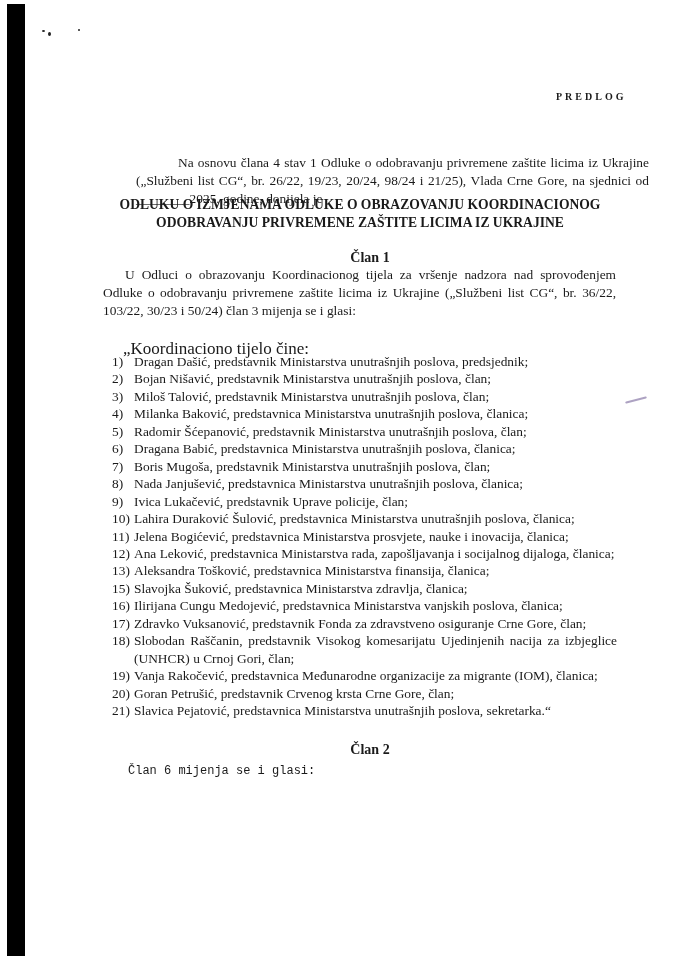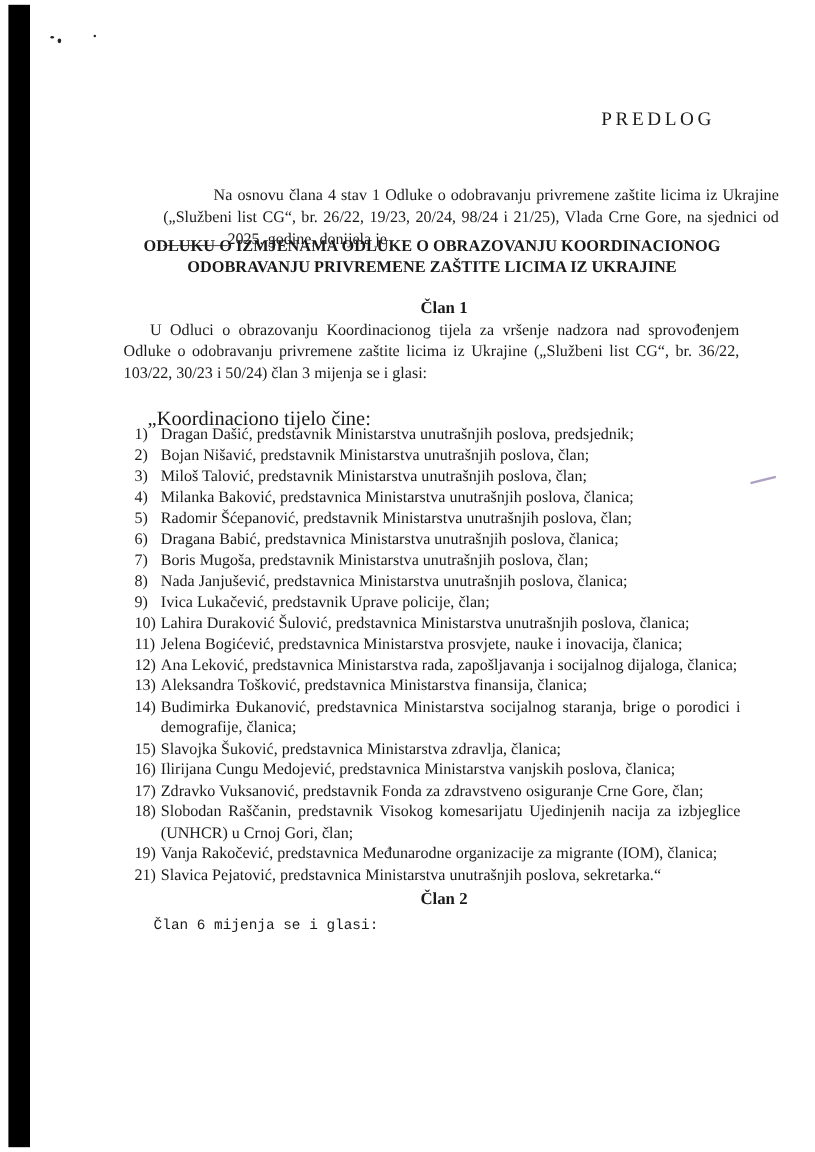--- a/index.html
+++ b/index.html
@@ -3,21 +3,21 @@
 <meta charset="utf-8">
 <style>
   html, body { margin:0; padding:0; }
   body {
     width:679px; height:960px; background:#ffffff; position:relative; overflow:hidden;
     font-family:"Liberation Serif","DejaVu Serif",serif; color:#1a1a1a;
   }
   .edge-bar { position:absolute; left:7px; top:4px; width:18px; height:952px; background:#000; }
   .speck { position:absolute; background:#222; border-radius:50%; }
   .pen-mark { position:absolute; left:625px; top:399px; width:22px; height:2px; background:#8a7aa8; transform:rotate(-14deg); border-radius:2px; opacity:.7; }
-  .predlog { position:absolute; top:91px; left:501px; font-weight:normal; font-size:16px; letter-spacing:3px; }
+  .predlog { position:absolute; top:91px; left:556px; font-weight:bold; font-size:10px; letter-spacing:3px; }
   .para { position:absolute; font-size:13.4px; line-height:18px; text-align:justify; }
   .intro { top:154px; left:103px; width:513px; text-indent:42px;margin-left:33px; }
   .title { position:absolute; top:196px; left:100px; width:520px; text-align:center; font-weight:bold; font-size:13.6px; line-height:17.5px; }
   .heading { position:absolute; font-weight:bold; font-size:14px; left:0; width:679px; text-align:center; padding-left:61px; box-sizing:border-box; }
   .clan1-text { top:266px; left:103px; width:513px; }
   .list-intro { position:absolute; top:339px; left:123px; font-size:17px; }
   .members { position:absolute; top:353px; left:112px; width:505px; margin:0; padding:0; list-style:none; font-size:13.4px; line-height:17.45px; }
   .members li { display:flex; }
   .members .num { width:22px; flex:0 0 22px; }
   .members .txt { flex:1; text-align:justify; }
@@ -97,43 +97,43 @@
     </li>
     <li>
       <span class="num">12)</span>
       <span class="txt">Ana Leković, predstavnica Ministarstva rada, zapošljavanja i socijalnog dijaloga, članica;</span>
     </li>
     <li>
       <span class="num">13)</span>
       <span class="txt">Aleksandra Tošković, predstavnica Ministarstva finansija, članica;</span>
     </li>
     <li>
-      <span class="num">14)</span>
-      <span class="txt">Budimirka Đukanović, predstavnica Ministarstva socijalnog staranja, brige o porodici i demografije, članica;</span>
-    </li>
-    <li>
       <span class="num">15)</span>
       <span class="txt">Slavojka Šuković, predstavnica Ministarstva zdravlja, članica;</span>
     </li>
     <li>
       <span class="num">16)</span>
       <span class="txt">Ilirijana Cungu Medojević, predstavnica Ministarstva vanjskih poslova, članica;</span>
     </li>
     <li>
       <span class="num">17)</span>
       <span class="txt">Zdravko Vuksanović, predstavnik Fonda za zdravstveno osiguranje Crne Gore, član;</span>
     </li>
     <li>
       <span class="num">18)</span>
       <span class="txt">Slobodan Raščanin, predstavnik Visokog komesarijatu Ujedinjenih nacija za izbjeglice (UNHCR) u Crnoj Gori, član;</span>
     </li>
     <li>
       <span class="num">19)</span>
       <span class="txt">Vanja Rakočević, predstavnica Međunarodne organizacije za migrante (IOM), članica;</span>
     </li>
     <li>
+      <span class="num">20)</span>
+      <span class="txt">Goran Petrušić, predstavnik Crvenog krsta Crne Gore, član;</span>
+    </li>
+    <li>
       <span class="num">21)</span>
       <span class="txt">Slavica Pejatović, predstavnica Ministarstva unutrašnjih poslova, sekretarka.“</span>
     </li>
   </ol>
 
 <div class="heading" style="top:742px;">Član 2</div>
 <div class="clan2-text">Član 6 mijenja se i glasi:</div>
 
 </body></html>

